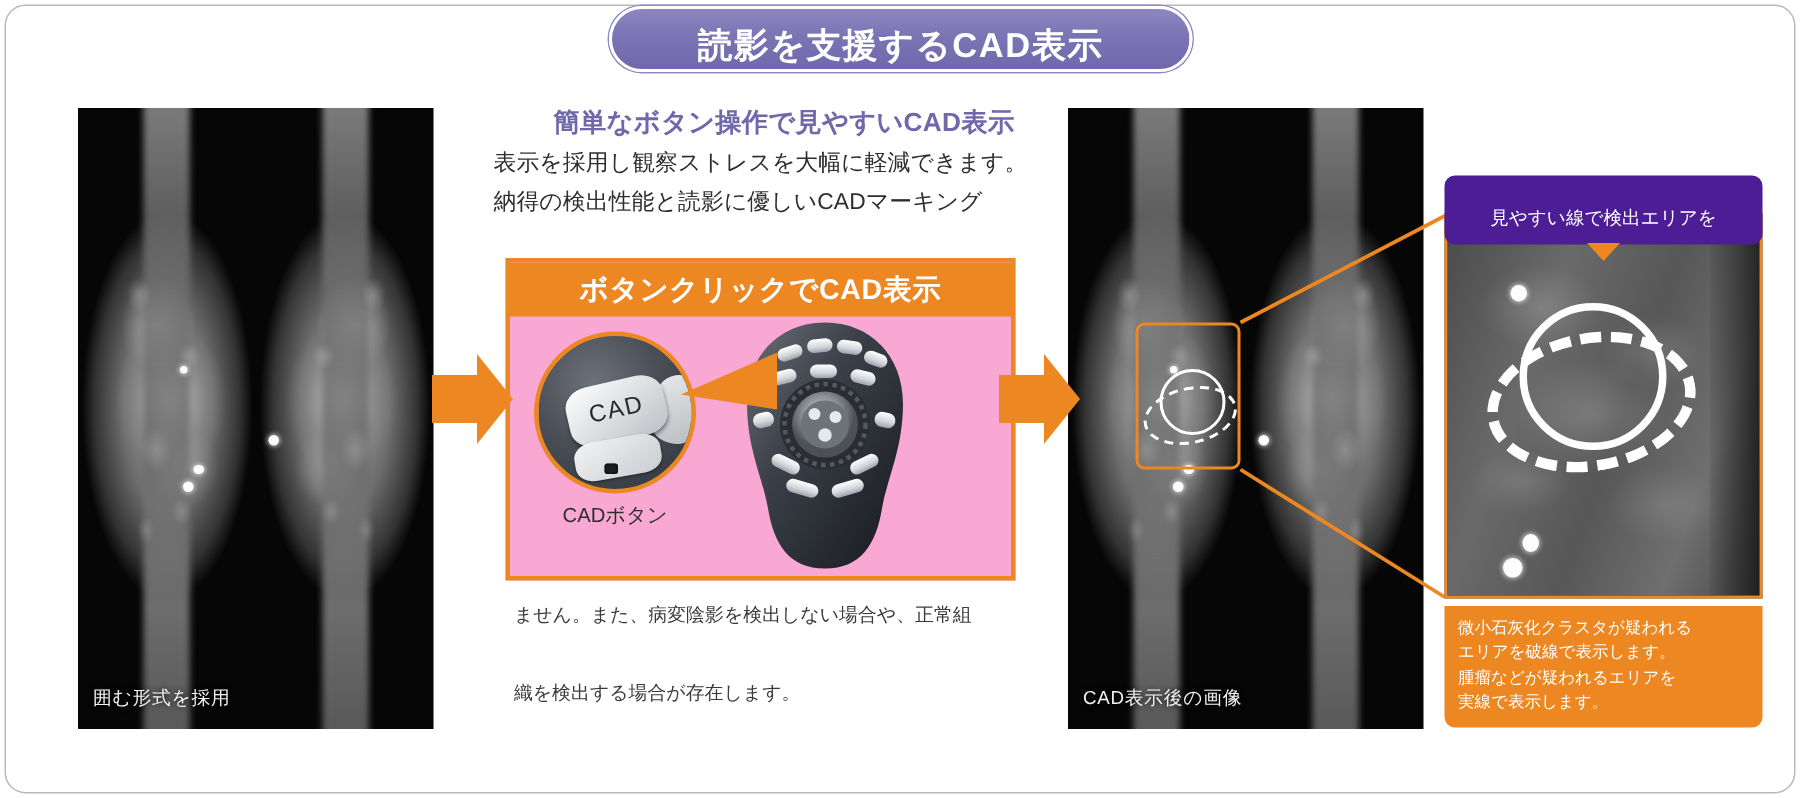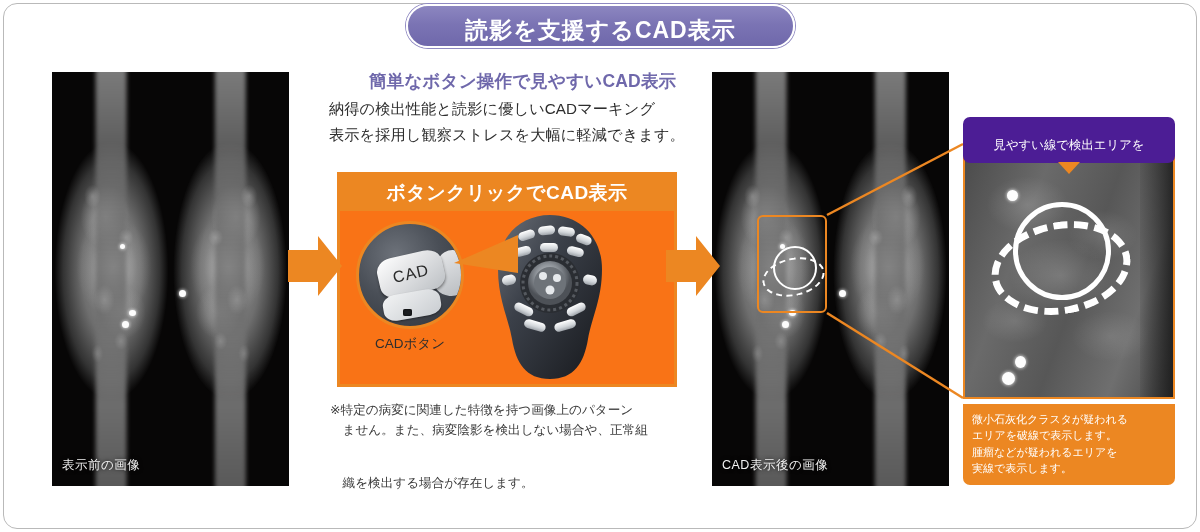--- a/index.html
+++ b/index.html
@@ -165,21 +165,21 @@
     line-height: 1.52;
     margin-top: 3px;
     letter-spacing: .1px;
   }
 
   
   .cad-panel {
     position: absolute;
     left: 337px; top: 172px;
     width: 340px; height: 215px;
-    background: #f97316;
+    background: #f9a8d4;
     border: 3px solid #ec8722;
     border-radius: 0;
     overflow: hidden;
     z-index: 10;
   }
   .cad-panel-head {
     height: 36px;
     background: #ec8722;
     display: flex; align-items: center; justify-content: center;
   }
@@ -375,33 +375,33 @@
     <span class="title-pill-text">読影を支援するCAD表示</span>
   </div>
 
   <div class="mammo" id="mammo-left">
     <div class="breast lft"></div>
     <div class="breast rgt"></div>
     <div class="calc-dot" style="left:68px; top:172px; width:5px; height:5px;"></div>
     <div class="calc-dot" style="left:77px; top:238px; width:7px; height:6px;"></div>
     <div class="calc-dot" style="left:70px; top:249px; width:7px; height:7px;"></div>
     <div class="calc-dot" style="left:127px; top:218px; width:7px; height:7px;"></div>
-    <div class="mammo-caption">表示前の画像</div>
+    <div class="mammo-caption">囲む形式を採用</div>
   </div>
 
   <div class="block-arrow" style="left:288px; top:236px;">
     <svg width="54" height="60" viewBox="0 0 54 60">
       <path d="M0,14 L30,14 L30,0 L54,30 L30,60 L30,46 L0,46 Z" fill="#ec8722"></path>
     </svg>
   </div>
 
   <div class="center-head">
     <h2>簡単なボタン操作で見やすいCAD表示</h2>
+    <p>表示を採用し観察ストレスを大幅に軽減できます。</p>
     <p>納得の検出性能と読影に優しいCADマーキング</p>
-    <p>表示を採用し観察ストレスを大幅に軽減できます。</p>
   </div>
 
   <div class="cad-panel">
     <div class="cad-panel-head">
       <span>ボタンクリックでCAD表示</span>
     </div>
     <div class="cad-panel-body">
 
       <div class="bubble-wedge">
         <svg width="70" height="64" viewBox="0 0 70 64">
@@ -468,21 +468,20 @@
             <circle cx="69" cy="65" r="4"></circle>
             <circle cx="62" cy="77" r="4.5"></circle>
           </g>
         </svg>
       </div>
 
     </div>
   </div>
 
   <div class="disclaimer">
-    <p>※特定の病変に関連した特徴を持つ画像上のパターン</p>
     <p style="text-indent:0;padding-left:1em;">ません。また、病変陰影を検出しない場合や、正常組</p>
     <p style="text-indent:0;padding-left:1em;margin-top:32px;">織を検出する場合が存在します。</p>
   </div>
 
   <div class="block-arrow" style="left:666px; top:236px;">
     <svg width="54" height="60" viewBox="0 0 54 60">
       <path d="M0,14 L30,14 L30,0 L54,30 L30,60 L30,46 L0,46 Z" fill="#ec8722"></path>
     </svg>
   </div>
 

